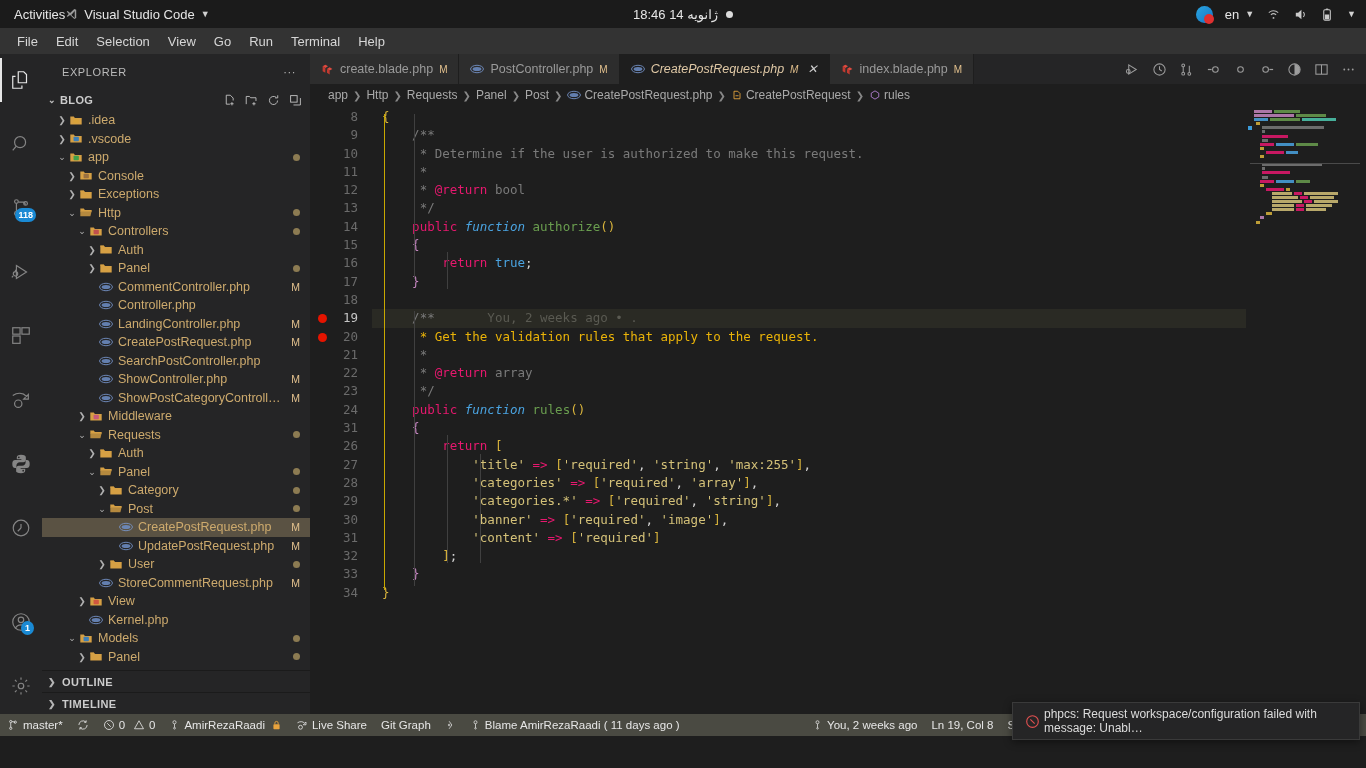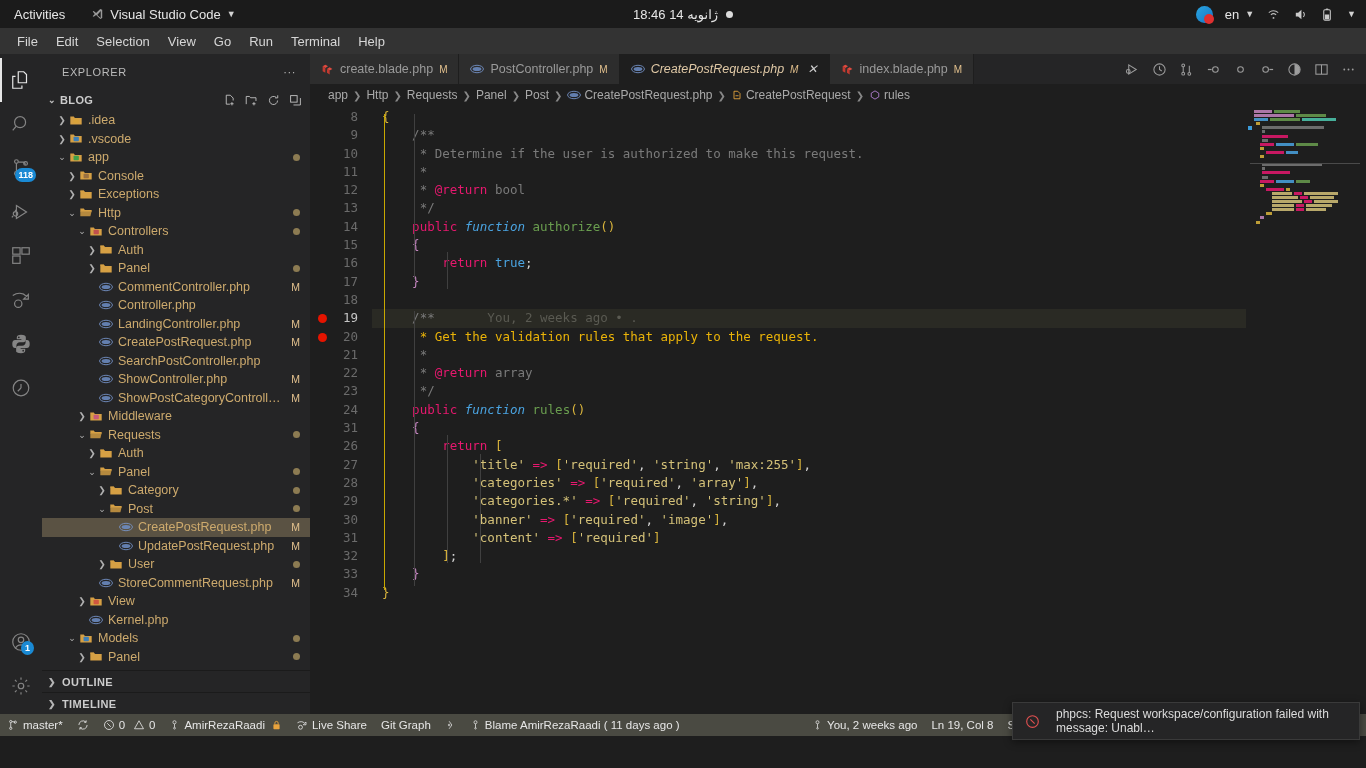--- a/index.html
+++ b/index.html
@@ -11,21 +11,21 @@
   }
   body { position: relative; }
 
   
   #gnome-bar {
     position: absolute; top: 0; left: 0; width: 1366px; height: 28px;
     background: #1b1b1b; color: #e6e6e6;
     display: flex; align-items: center; font-size: 13px;
   }
   #gnome-bar .gi { display: flex; align-items: center; gap: 6px; }
-  .gnome-left { display: flex; align-items: center; gap: 26px; padding-left: 14px; }
+  .gnome-left { display: flex; align-items: center; padding-left: 14px; }
   .gnome-center { position: absolute; left: 50%; transform: translateX(-50%);
     display: flex; align-items: center; gap: 8px; font-size: 13px; }
   .gnome-right { position: absolute; right: 10px; display: flex; align-items: center; gap: 12px; }
   .caret { font-size: 9px; opacity: .9; }
   .vscode-logo-sm { width: 13px; height: 13px; display:inline-block; }
   .dot-rec { width: 7px; height: 7px; border-radius: 50%; background: #dcdcdc; display:inline-block; }
   .sys-ico { opacity: .9; display: flex; align-items: center; }
   .fx-badge { position: relative; width: 17px; height: 17px; border-radius: 50%;
     background: linear-gradient(135deg,#2aa5e0 0%,#1475c7 100%); }
   .fx-badge::after { content:''; position:absolute; right:-1px; bottom:-1px; width:10px;height:10px;
@@ -45,21 +45,21 @@
   #menubar { height: 26px; background:#333333; display:flex; align-items:center;
     padding-left:8px; gap:0; color:#d6d6d6; font-size:13px; }
   #menubar .mi { padding: 3px 9px; cursor:default; }
 
   
   #main { display:flex; height: calc(740px - 32px - 26px - 22px); }
 
   
   #activitybar { width: 42px; background:#252526; display:flex; flex-direction:column;
     align-items:center; justify-content:space-between; padding: 4px 0 6px; }
-  .act-list { display:flex; flex-direction:column; align-items:center; }
+  .act-list { display:flex; flex-direction:column; align-items:center;gap:20px; }
   .act { width:42px; height:44px; display:flex; align-items:center; justify-content:center;
     position:relative; color:#858585; }
   .act.active { color:#e7e7e7; }
   .act.active::before { content:''; position:absolute; left:0; top:0; bottom:0; width:2px; background:#e7e7e7; }
   .act-badge { position:absolute; right:6px; bottom:8px; background:#1a8ad4; color:#fff;
     border-radius:9px; min-width:18px; height:14px; font-size:9px; display:flex;
     align-items:center; justify-content:center; padding:0 3px; font-weight:bold; }
   .act-badge.small { min-width:13px; width:13px; border-radius:50%; right:8px; bottom:9px;}
 
   
@@ -121,21 +121,21 @@
 
   
   #statusbar { height:22px; background:#4a4a42; display:flex; align-items:center;
     color:#e6e6e6; font-size:11.5px; }
   .sb-item { display:flex; align-items:center; gap:4px; padding:0 7px; height:22px; white-space:nowrap;}
   .sb-right { margin-left:auto; display:flex; align-items:center; }
 
   
   #toast { position:absolute; right:6px; bottom:28px; width:348px; height:38px;
     background:#252526; border:1px solid #3a3a3a; display:flex; align-items:center;
-    gap:16px; padding:0 12px; color:#dcdcdc; font-size:12px; box-shadow:0 2px 8px rgba(0,0,0,.45); }
+    gap:4px; padding:0 12px; color:#dcdcdc; font-size:12px; box-shadow:0 2px 8px rgba(0,0,0,.45); }
 
   svg { display:block; }
 </style>
 </head>
 <body>
 
 <div id="gnome-bar">
   <div class="gnome-left">
     <span>Activities</span>
     <span class="gi">

